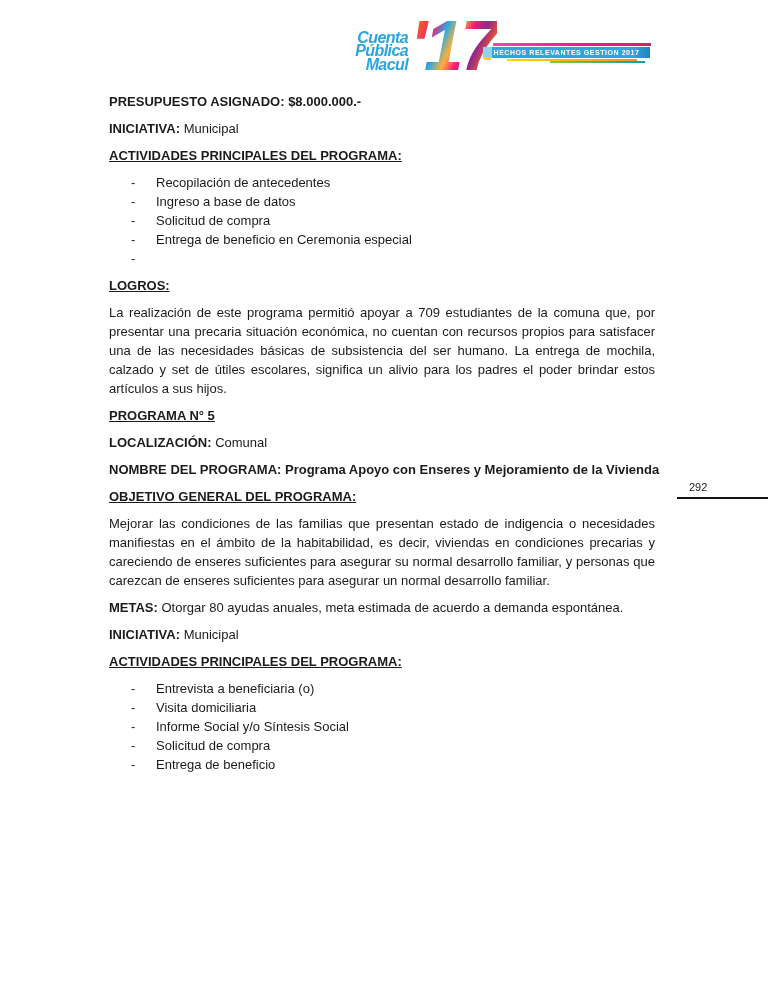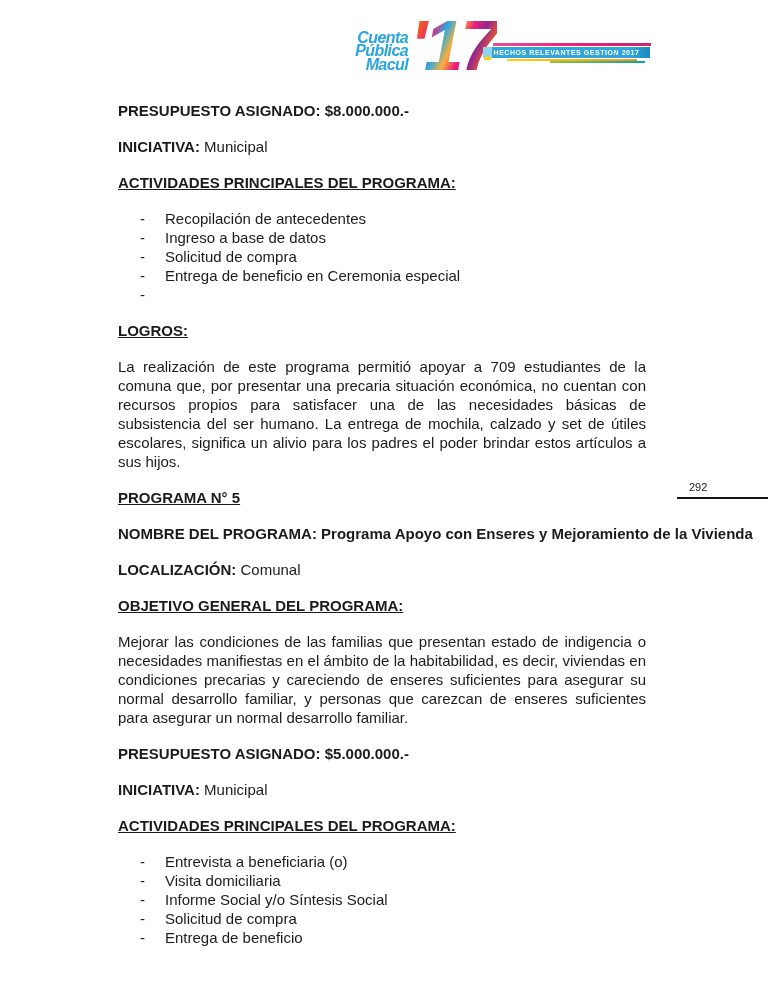--- a/index.html
+++ b/index.html
@@ -32,21 +32,21 @@
   .banner-yellow-tick{position:absolute;bottom:4px;left:1px;width:7px;height:3px;background:#FFD400;}
   .banner-yellow{position:absolute;bottom:3.5px;left:24px;right:16px;height:2px;
     background:linear-gradient(90deg,#FFD400,#F7931E);}
   .banner-teal{position:absolute;bottom:1px;right:8px;width:95px;height:2.5px;
     background:linear-gradient(90deg,#8CC63F,#00A99D);}
   
   .pagenum{position:absolute;left:677px;top:481px;width:85px;border-bottom:2px solid #141414;
     font-size:11px;padding:0 0 4px 12px;color:#1b1b1b;}
   
   .content{position:absolute;left:101px;top:84px;width:562px;font-size:13px;line-height:19px;}
-  .content p,.content h3,.content ul{margin:17px;padding:0;font-size:15px;line-height:19px;}
+  .content p,.content h3,.content ul{margin:8px;padding:0;font-size:13px;line-height:19px;}
   .blk{margin-bottom:19px;}
   .tight{margin-bottom:0;}
   .b{font-weight:bold;}
   h3{font-weight:bold;text-decoration:underline;}
   .one-line{white-space:nowrap;}
   .just{text-align:justify;}
   .h-programa{font-weight:bold;text-decoration:underline;margin-top:4px;}
   ul.dash-list{list-style:none;padding-left:22px;}
   ul.dash-list li{display:flex;}
   ul.dash-list .marker{width:25px;flex:0 0 25px;}
@@ -102,30 +102,30 @@
     <li>
         <span class="marker">-</span>
       </li>
   </ul>
 
   <h3 class="tight one-line">LOGROS:</h3>
   <p class="blk just">La realización de este programa permitió apoyar a 709 estudiantes de la comuna que, por presentar una precaria situación económica, no cuentan con recursos propios para satisfacer una de las necesidades básicas de subsistencia del ser humano.  La entrega de mochila, calzado y set de útiles escolares, significa un alivio para los padres el poder brindar estos artículos a sus hijos.</p>
 
   <h3 class="blk h-programa one-line">PROGRAMA N° 5</h3>
 
+  <p class="blk one-line"><span class="b">LOCALIZACIÓN:</span><span> Comunal</span></p>
+
   <p class="blk b one-line">NOMBRE DEL PROGRAMA: Programa Apoyo con Enseres y Mejoramiento de la Vivienda</p>
-
-  <p class="blk one-line"><span class="b">LOCALIZACIÓN:</span><span> Comunal</span></p>
 
 
   <h3 class="tight one-line">OBJETIVO GENERAL DEL PROGRAMA:</h3>
   <p class="blk just">Mejorar las condiciones de las familias que presentan estado de indigencia o necesidades manifiestas en el ámbito de la habitabilidad, es decir, viviendas en condiciones precarias y careciendo de enseres suficientes para asegurar su normal desarrollo familiar, y personas que carezcan de enseres suficientes para asegurar un normal desarrollo familiar.</p>
 
+  <p class="blk one-line"><span class="b">METAS:</span><span> Otorgar 80 ayudas anuales, meta estimada de acuerdo a demanda espontánea.</span></p>
 
-  <p class="blk b one-line">PRESUPUESTO ASIGNADO: $5.000.000.-</p>
 
   <p class="tight one-line"><span class="b">INICIATIVA:</span><span> Municipal</span></p>
 
   <h3 class="tight one-line">ACTIVIDADES PRINCIPALES DEL PROGRAMA:</h3>
   <ul class="dash-list">
     <li>
         <span class="marker">-</span>
         <span>Entrevista a beneficiaria (o)</span>
       </li>
     <li>

